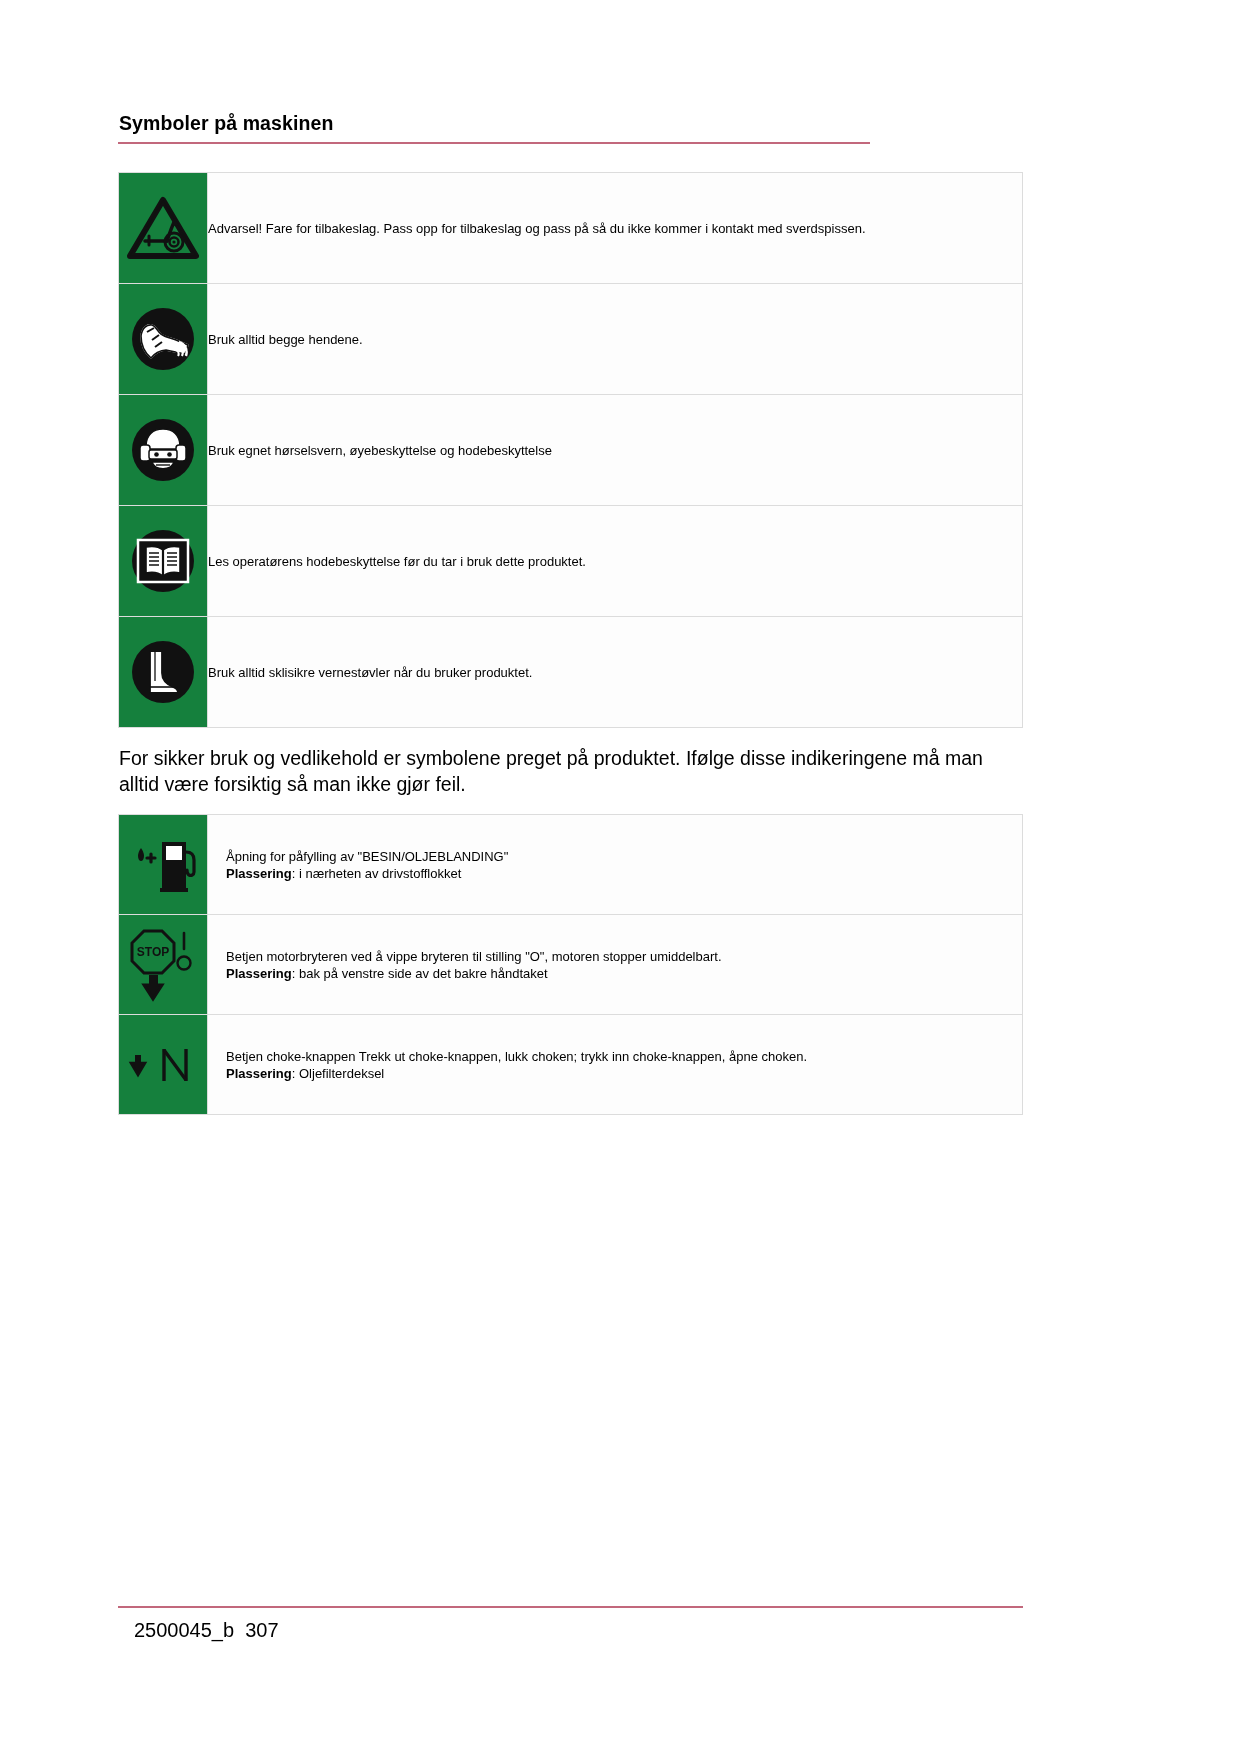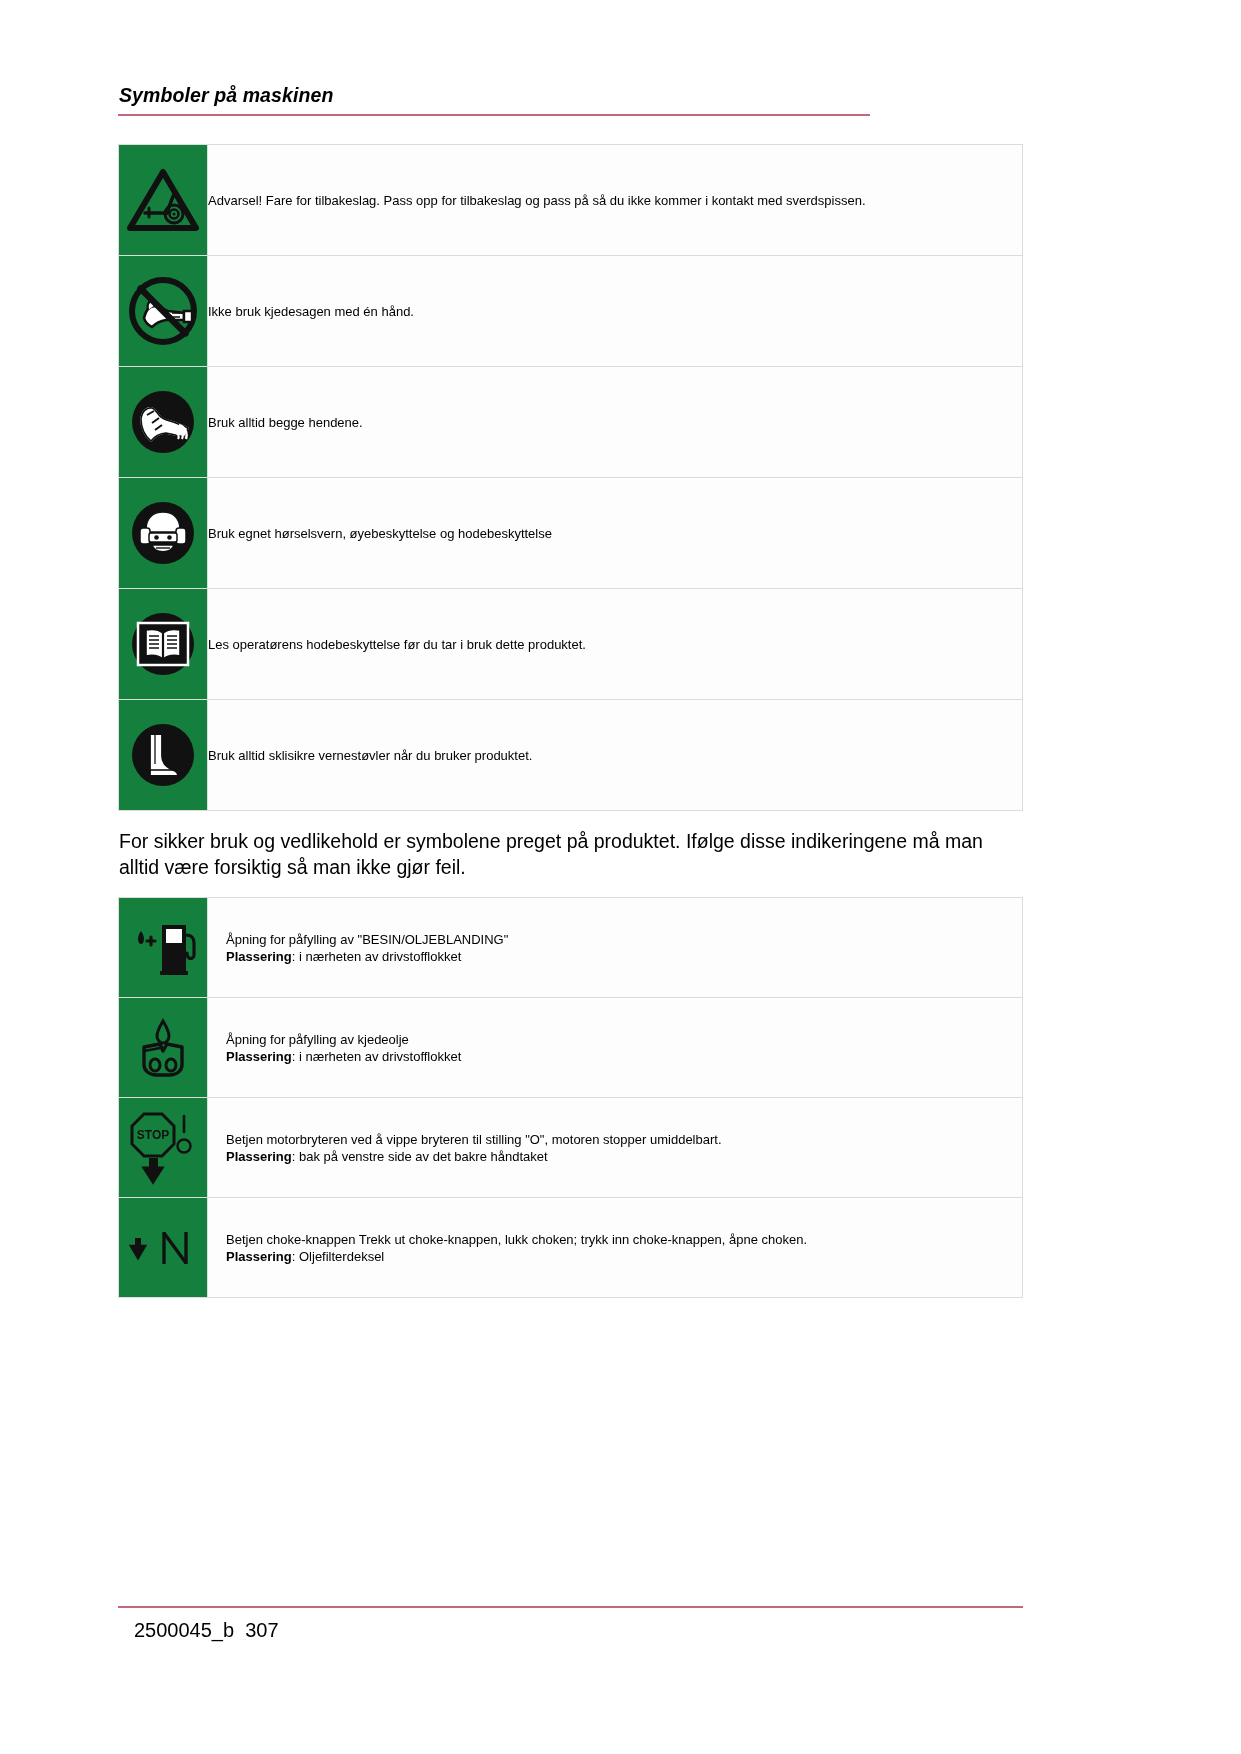--- a/index.html
+++ b/index.html
@@ -18,21 +18,21 @@
   .page {
     position: absolute;
     left: 0; top: 0;
     width: 1241px;
     height: 1754px;
     box-sizing: border-box;
     padding: 0 118px;
   }
 
   
-  .header-zone { padding-top: 84px; font-style: italic; }
+  .header-zone { padding-top: 112px; }
   .header-title {
     font-size: 19.5px;
     font-weight: bold;
     letter-spacing: 0.1px;
     line-height: 1.2;
     margin: 0 0 7px 1px;
   }
   .rule-top {
     height: 0;
     border-top: 2px solid #c2687c;
@@ -129,35 +129,20 @@
             <path d="M40 45 C44 33 46 28 48 24" stroke="#111" stroke-width="3.5" fill="none" stroke-linecap="round"></path>
             <path d="M48 24 L45 30 L52 29 Z" fill="#111"></path>
             <circle cx="47" cy="46" r="9" fill="none" stroke="#111" stroke-width="3"></circle>
             <circle cx="47" cy="46" r="4.5" fill="none" stroke="#111" stroke-width="2.5"></circle>
             <circle cx="47" cy="46" r="1.6" fill="#111"></circle>
           </svg>
         </td>
         <td class="txt-cell">Advarsel! Fare for tilbakeslag. Pass opp for tilbakeslag og pass på så du ikke kommer i kontakt med sverdspissen.</td>
       </tr>
 
-      <tr>
-        <td class="icon-cell">
-          <svg class="ico" width="70" height="70" viewBox="0 0 70 70">
-            <circle cx="35" cy="35" r="31" fill="none" stroke="#111" stroke-width="6"></circle>
-            <g>
-              <path d="M16 42 C18 33 22 30 27 30 C32 30 35 34 40 35 L56 37 L56 44 L38 44 C32 45 27 48 24 51 C20 49 17 46 16 42 Z" fill="#fff" stroke="#111" stroke-width="2.6"></path>
-              <path d="M20 34 C19 30 20 26 23 25 C25 24 27 26 27 29" fill="#fff" stroke="#111" stroke-width="2.4"></path>
-              <path d="M44 37 L52 37 M44 41 L52 41" stroke="#111" stroke-width="1.6"></path>
-              <path d="M56 35 L64 35 L64 46 L56 46 Z" fill="#fff" stroke="#111" stroke-width="2.4"></path>
-            </g>
-            <path d="M12.5 12.5 L57.5 57.5" stroke="#111" stroke-width="6.5" stroke-linecap="round"></path>
-          </svg>
-        </td>
-        <td class="txt-cell">Ikke bruk kjedesagen med én hånd.</td>
-      </tr>
 
       <tr>
         <td class="icon-cell">
           <svg class="ico" width="70" height="70" viewBox="0 0 70 70">
             <circle cx="35" cy="35" r="31" fill="#111"></circle>
             <path d="M13 32 C14 24 19 20 24 21 C28 22 29 27 33 30 C37 33 43 34 48 36 L60 41 L57 50 L38 46 C32 46 26 50 23 54 C17 49 13 41 13 32 Z" fill="#fff" stroke="#fff" stroke-width="1.5"></path>
             <path d="M13 32 C14 24 19 20 24 21 C28 22 29 27 33 30 C37 33 43 34 48 36 L60 41 L57 50 L38 46 C32 46 26 50 23 54 C17 49 13 41 13 32 Z" fill="none" stroke="#111" stroke-width="1.6"></path>
             <path d="M19 28 L26 24 M24 36 L31 31 M27 43 L34 38" stroke="#111" stroke-width="2"></path>
             <path d="M51 38 A11 11 0 0 1 58 52" fill="none" stroke="#fff" stroke-width="2.4"></path>
             <path d="M49 42 A7 7 0 0 1 54 52" fill="none" stroke="#fff" stroke-width="2.2"></path>
@@ -226,35 +211,20 @@
             <path d="M60 18 C66 18 68 21 68 26 L68 38 C68 41 65 42 63 41 C61 40 61 38 61 36" fill="none" stroke="#111" stroke-width="3.2" stroke-linecap="round"></path>
             <rect x="34" y="54" width="28" height="4" fill="#111"></rect>
           </svg>
         </td>
         <td class="txt-cell">
           <div>Åpning for påfylling av "BESIN/OLJEBLANDING"</div>
           <div><span class="loc-label">Plassering</span><span>: i nærheten av drivstofflokket</span></div>
         </td>
       </tr>
 
-      <tr>
-        <td class="icon-cell">
-          <svg class="ico" width="66" height="66" viewBox="0 0 66 66">
-            <path d="M33 6 C33 6 27 16 27 21 C27 25 30 28 33 28 C36 28 39 25 39 21 C39 16 33 6 33 6 Z" fill="none" stroke="#111" stroke-width="3"></path>
-            <path d="M14 32 L30 29 L33 36 L37 29 L52 32 L52 50 C52 56 46 60 40 60 L26 60 C20 60 14 56 14 50 Z" fill="none" stroke="#111" stroke-width="3.4" stroke-linejoin="round"></path>
-            <path d="M14 36 L30 33" stroke="#111" stroke-width="2.4"></path>
-            <ellipse cx="25" cy="50" rx="5" ry="6" fill="none" stroke="#111" stroke-width="3"></ellipse>
-            <ellipse cx="41" cy="50" rx="5" ry="6" fill="none" stroke="#111" stroke-width="3"></ellipse>
-          </svg>
-        </td>
-        <td class="txt-cell">
-          <div>Åpning for påfylling av kjedeolje</div>
-          <div><span class="loc-label">Plassering</span><span>: i nærheten av drivstofflokket</span></div>
-        </td>
-      </tr>
 
       <tr>
         <td class="icon-cell">
           <svg class="ico" width="78" height="80" viewBox="0 0 78 80">
             <polygon points="20,6 38,6 50,18 50,36 38,48 20,48 8,36 8,18" fill="none" stroke="#111" stroke-width="3"></polygon>
             <text x="29" y="31" font-family="'Liberation Sans', sans-serif" font-size="12" font-weight="bold" text-anchor="middle" fill="#111">STOP</text>
             <path d="M60 8 L60 24" stroke="#111" stroke-width="2.6" stroke-linecap="round"></path>
             <circle cx="60" cy="38" r="6.5" fill="none" stroke="#111" stroke-width="2.4"></circle>
             <path d="M29 50 L29 62 M20 60 L29 74 L38 60 Z" stroke="#111" stroke-width="3" fill="#111"></path>
             <rect x="25" y="50" width="9" height="14" fill="#111"></rect>

